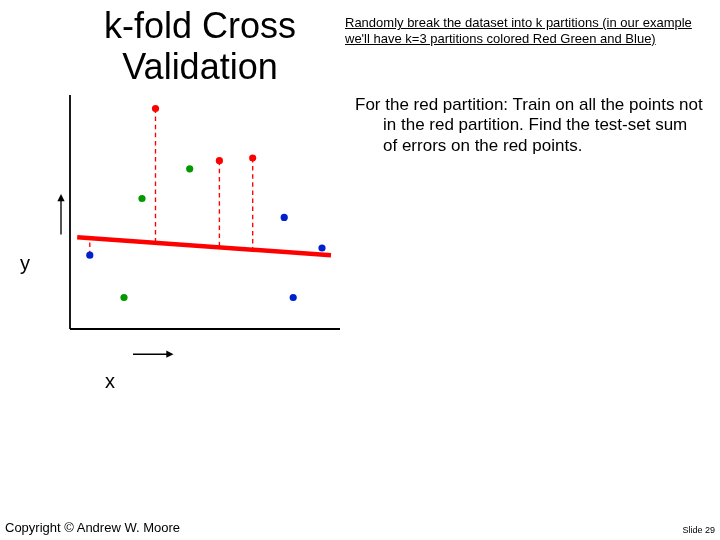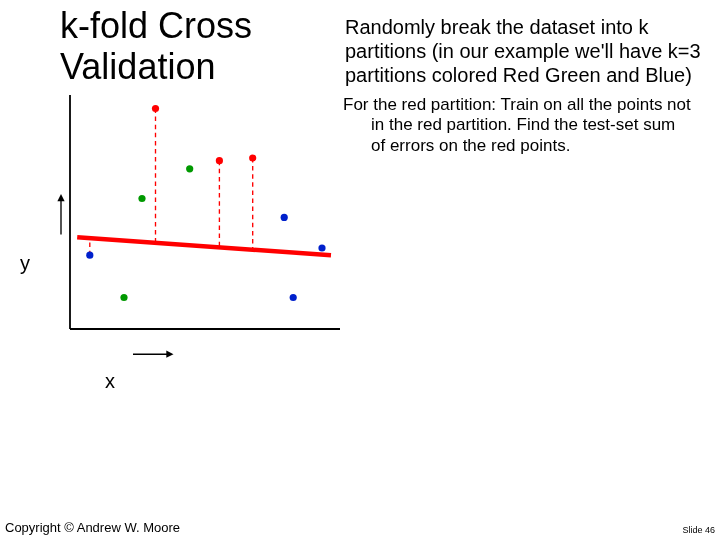--- a/index.html
+++ b/index.html
@@ -10,33 +10,35 @@
     font-family: Arial, Helvetica, sans-serif;
     position: relative;
     overflow: hidden;
   }
   .title {
     position: absolute;
     left: 60px;
     top: 5px;
     width: 280px;
     font-size: 36px;
+    text-align: center;
     line-height: 1.15;
   }
   .desc1 {
     position: absolute;
     left: 345px;
     top: 15px;
     width: 360px;
-    font-size: 20px;
+    font-size: 13px;
     line-height: 1.2;
+    text-decoration: underline;
   }
   .desc2 {
     position: absolute;
-    left: 343px;
+    left: 355px;
     top: 95px;
     width: 350px;
     font-size: 17px;
     line-height: 1.2;
     text-indent: -28px;
     padding-left: 28px;
   }
   .chart {
     position: absolute;
     left: 45px;
@@ -97,13 +99,13 @@
     <circle cx="143" cy="82" r="4" fill="#009900"></circle>
     <circle cx="90" cy="115" r="4" fill="#009900"></circle>
     <circle cx="70" cy="225" r="4" fill="#009900"></circle>
     <circle cx="32" cy="178" r="4" fill="#0020cc"></circle>
     <circle cx="248" cy="136" r="4" fill="#0020cc"></circle>
     <circle cx="290" cy="170" r="4" fill="#0020cc"></circle>
     <circle cx="258" cy="225" r="4" fill="#0020cc"></circle>
   </svg>
 
 <div class="copyright">Copyright © Andrew W. Moore</div>
-<div class="slidenum">Slide 46</div>
+<div class="slidenum">Slide 29</div>
 
 </body></html>

